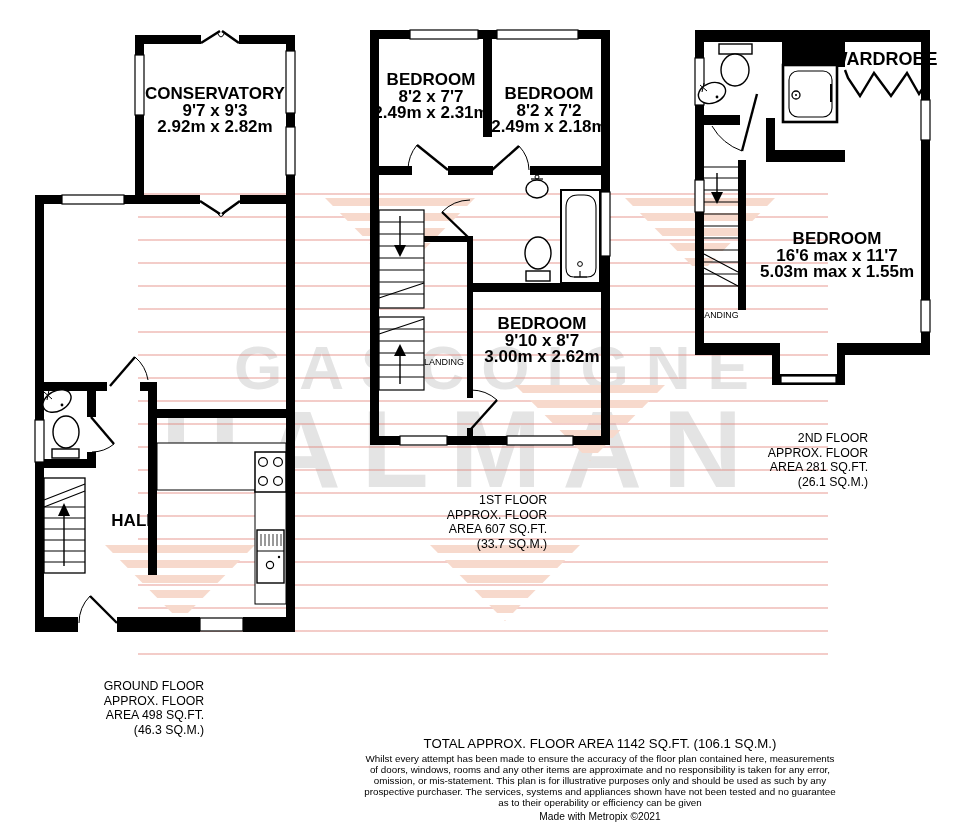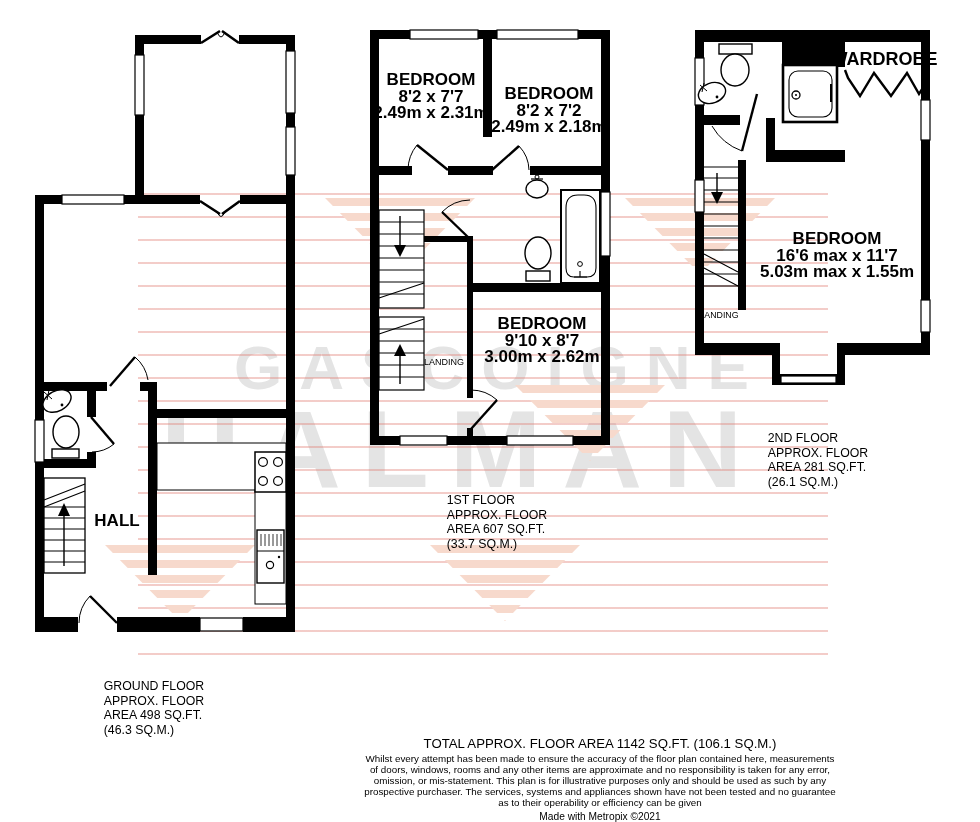--- a/index.html
+++ b/index.html
@@ -14,21 +14,21 @@
     background:repeating-linear-gradient(to bottom,
       rgba(224,122,112,0.38) 0px, rgba(224,122,112,0.38) 1.6px,
       rgba(0,0,0,0) 1.6px, rgba(0,0,0,0) 23px);}
   .tri{position:absolute;z-index:2;width:150px;height:76px;
     clip-path:polygon(0 0,100% 0,50% 100%);
     background:repeating-linear-gradient(to bottom,#f7d9cc 0px,#f7d9cc 8px,rgba(0,0,0,0) 8px,rgba(0,0,0,0) 15px);}
   svg.plan{position:absolute;left:0;top:0;z-index:3;}
   
   .lbl{position:absolute;z-index:4;transform:translateX(-50%);text-align:center;
        font-size:17px;line-height:16.5px;font-weight:bold;white-space:nowrap;}
-  .flabel{position:absolute;z-index:4;transform:translateX(-50%);text-align:left;
+  .flabel{position:absolute;z-index:4;transform:translateX(-50%);text-align:right;
        font-size:12.3px;line-height:14.6px;font-weight:normal;white-space:nowrap;}
   .small-lbl{position:absolute;z-index:4;transform:translateX(-50%);font-size:9px;
        font-weight:normal;white-space:nowrap;text-align:center;}
   #wardrobe-lbl{font-size:18px;}
   #footer{position:absolute;z-index:4;left:210px;top:736px;width:780px;text-align:center;}
   #footer .total{font-size:13.2px;margin-bottom:3px;}
   #footer .disc{font-size:9.8px;line-height:10.9px;}
   #footer .credit{font-size:10.2px;margin-top:2px;}
 </style>
 </head>
@@ -269,21 +269,26 @@
       <g>
         <rect x="783" y="65" width="54" height="57" fill="#fff" stroke="#000" stroke-width="2.6"></rect>
         <rect x="789" y="71" width="43" height="46" rx="9" fill="none" stroke="#000" stroke-width="1.1"></rect>
         <circle cx="796" cy="95" r="4" fill="none" stroke="#000" stroke-width="1.3"></circle>
         <circle cx="796" cy="95" r="1" fill="#000"></circle>
         <path d="M831,84 v18" stroke="#000" stroke-width="2" fill="none"></path>
       </g>
     </g>
   </svg>
 
-  <div class="lbl" style="left:117px;top:513px">
+  <div class="lbl" style="left:215px;top:86px">
+    <div>CONSERVATORY</div>
+    <div>9'7 x 9'3</div>
+    <div>2.92m x 2.82m</div>
+  </div>
+  <div class="lbl" style="left:134px;top:513px">
     <div>HALL</div>
   </div>
   <div class="flabel" style="left:154px;top:679px">
     <div>GROUND FLOOR</div>
     <div>APPROX. FLOOR</div>
     <div>AREA 498 SQ.FT.</div>
     <div>(46.3 SQ.M.)</div>
   </div>
 
   <div class="lbl" style="left:431px;top:72px">

